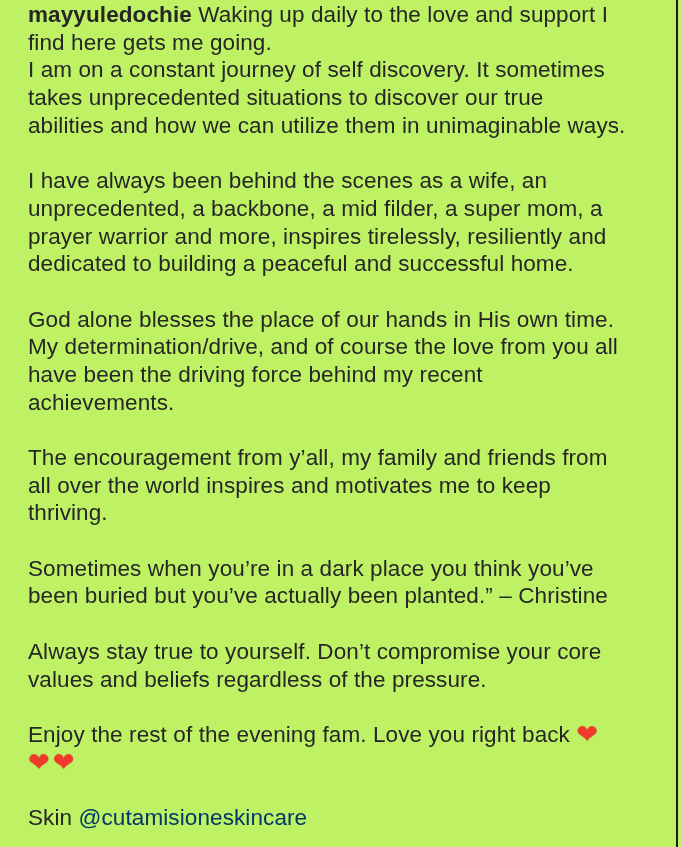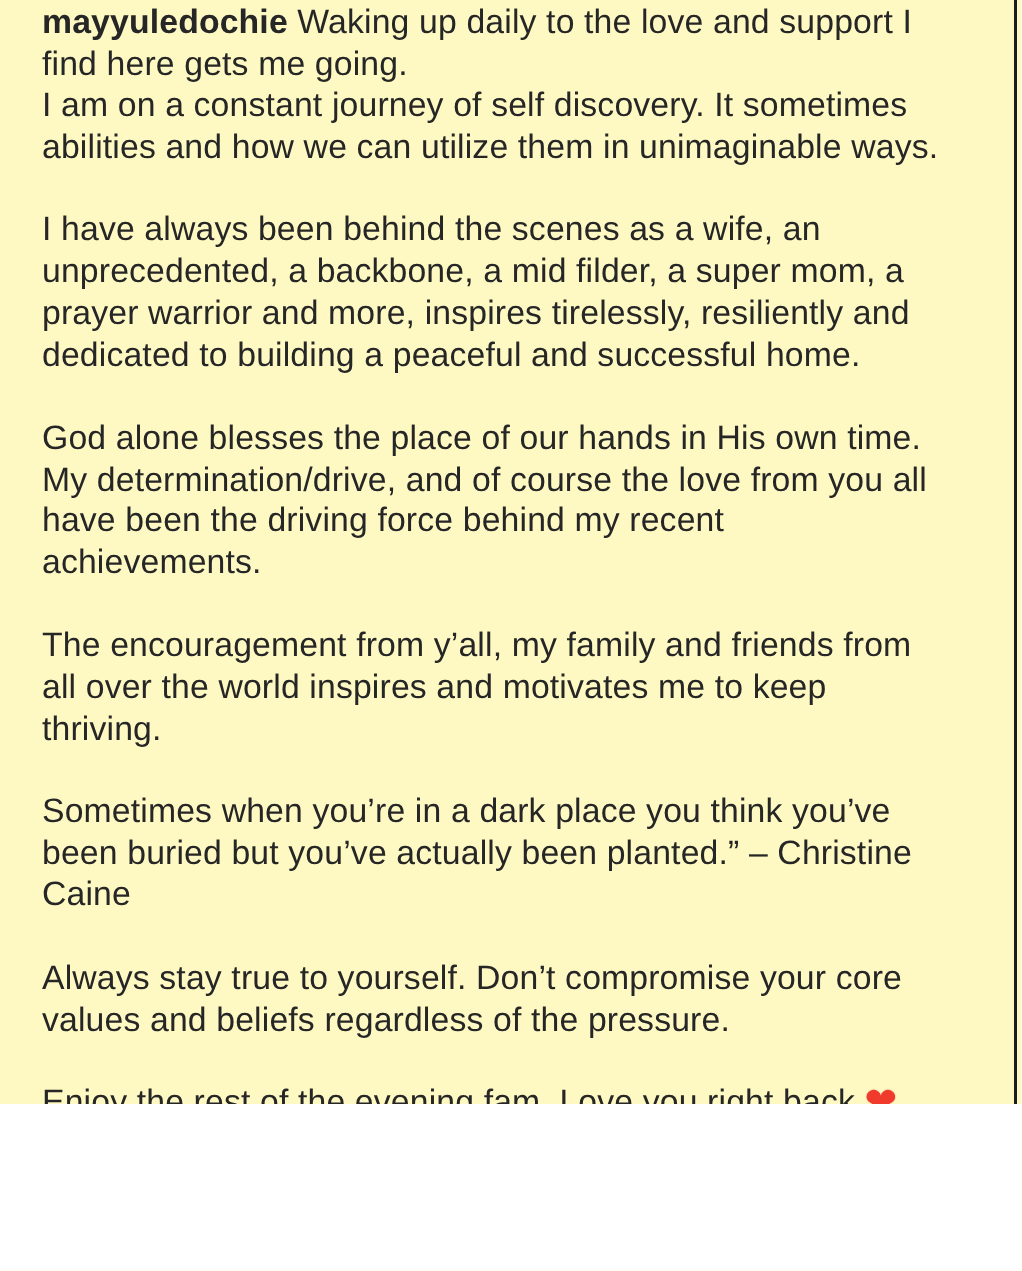--- a/index.html
+++ b/index.html
@@ -7,22 +7,22 @@
     padding: 0;
     width: 681px;
     height: 847px;
     background: #ffffff;
     overflow: hidden;
     font-family: "Liberation Sans", "DejaVu Sans", sans-serif;
   }
   .screen {
     position: relative;
     width: 681px;
-    height: 736px;
-    background: #fef9c3;
+    height: 847px;
+    background: #bef264;
     overflow: hidden;
   }
   .edge-line {
     position: absolute;
     top: 0;
     bottom: 0;
     right: 3px;
     width: 2px;
     background: #1c1c1e;
   }
@@ -59,39 +59,39 @@
   }
 </style>
 </head>
 <body>
 
 <div class="screen">
   <div class="caption">
       <div class="cap-line"><span class="username">mayyuledochie</span> Waking up daily to the love and support I</div>
       <div class="cap-line">find here gets me going.</div>
       <div class="cap-line">I am on a constant journey of self discovery. It sometimes</div>
+      <div class="cap-line">takes unprecedented situations to discover our true</div>
       <div class="cap-line">abilities and how we can utilize them in unimaginable ways.</div>
       <div class="cap-line">&nbsp;</div>
       <div class="cap-line">I have always been behind the scenes as a wife, an</div>
       <div class="cap-line">unprecedented, a backbone, a mid filder, a super mom, a</div>
       <div class="cap-line">prayer warrior and more, inspires tirelessly, resiliently and</div>
       <div class="cap-line">dedicated to building a peaceful and successful home.</div>
       <div class="cap-line">&nbsp;</div>
       <div class="cap-line">God alone blesses the place of our hands in His own time.</div>
       <div class="cap-line">My determination/drive, and of course the love from you all</div>
       <div class="cap-line">have been the driving force behind my recent</div>
       <div class="cap-line">achievements.</div>
       <div class="cap-line">&nbsp;</div>
       <div class="cap-line">The encouragement from y’all, my family and friends from</div>
       <div class="cap-line">all over the world inspires and motivates me to keep</div>
       <div class="cap-line">thriving.</div>
       <div class="cap-line">&nbsp;</div>
       <div class="cap-line">Sometimes when you’re in a dark place you think you’ve</div>
       <div class="cap-line">been buried but you’ve actually been planted.” – Christine</div>
-      <div class="cap-line">Caine</div>
       <div class="cap-line">&nbsp;</div>
       <div class="cap-line">Always stay true to yourself. Don’t compromise your core</div>
       <div class="cap-line">values and beliefs regardless of the pressure.</div>
       <div class="cap-line">&nbsp;</div>
       <div class="cap-line">Enjoy the rest of the evening fam. Love you right back <span class="heart">❤</span></div>
       <div class="cap-line"><span class="heart">❤</span><span class="heart">❤</span></div>
       <div class="cap-line">&nbsp;</div>
       <div class="cap-line">Skin <span class="mention">@cutamisioneskincare</span></div>
     </div>
   <div class="edge-line"></div>

